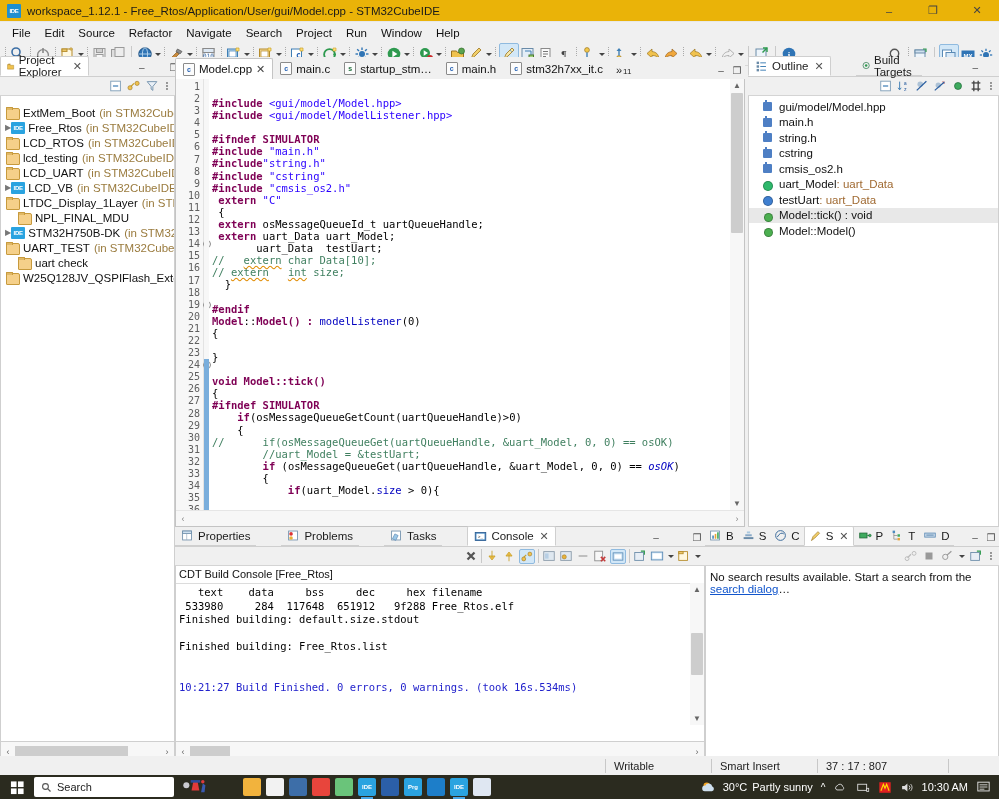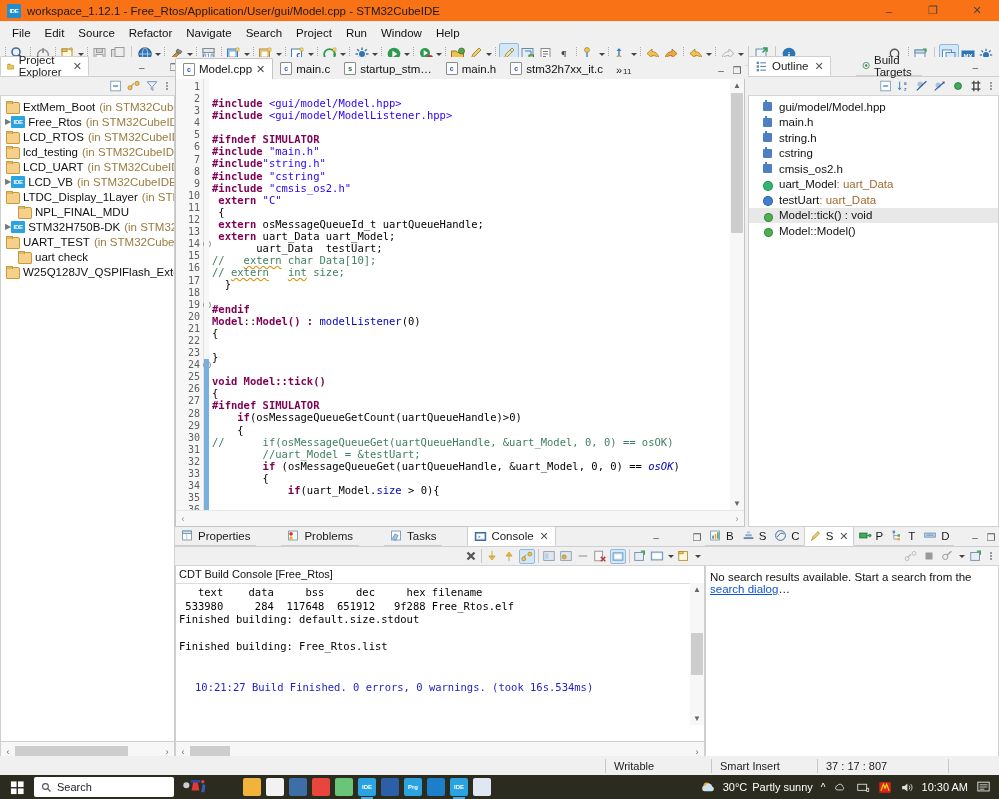--- a/index.html
+++ b/index.html
@@ -9,21 +9,21 @@
     overflow: hidden;
     font-family: "Liberation Sans", sans-serif;
     font-size: 11px;
     background: #f0f0f0;
     -webkit-font-smoothing: antialiased;
   }
   #app { position: relative; width: 999px; height: 799px; background: #f0f0f0; }
 
   
   .titlebar {
-    height: 22px; background: #f97316; display: flex; align-items: center;
+    height: 22px; background: #eab308; display: flex; align-items: center;
     border-bottom: 1px solid #e8e8e8;
   }
   .titlebar .ide-logo {
     width: 14px; height: 14px; margin: 0 6px 0 7px; background: #1f8fcf;
     color: #fff; font-size: 6px; line-height: 14px; text-align: center;
     font-weight: bold; letter-spacing: -0.3px; border-radius: 1px;
   }
   .titlebar .title-text { font-size: 11.5px; color: #1a1a1a; flex: 1; }
   .win-btns { display: flex; height: 22px; }
   .win-btn {
@@ -67,21 +67,21 @@
     font-size: 11.5px; color: #1a1a1a; border-bottom: 1px solid #cfcfcf;
   }
   .vtab.active { background: #ffffff; border: 1px solid #cfcfcf; border-bottom: 1px solid #fff; border-radius: 2px 2px 0 0; }
   .vtab .x { font-size: 11px; color: #555; margin-left: 2px; }
   .vtab-sp { flex: 1; }
   .vmin, .vmax { width: 16px; height: 18px; display: flex; align-items: center; justify-content: center; color: #555; font-size: 10px; }
   .view-toolbar { height: 19px; background: #f0f0f0; display: flex; align-items: center; justify-content: flex-end; padding-right: 4px; gap: 4px; border-bottom: 1px solid #d4d4d4;}
   .view-body { background: #ffffff; overflow: hidden; position: relative; }
 
   
-  .tree { padding-top: 3px; font-size: 11.5px; }
+  .tree { padding-top: 9px; font-size: 11.5px; }
   .trow { display: flex; align-items: center; height: 15px; padding-left: 4px; white-space: nowrap; }
   .twist { width: 12px; text-align: center; color: #777; font-size: 8px; }
   .tfolder {
     width: 15px; height: 12px; margin-right: 3px; position: relative; flex: none;
   }
   .tfolder::before {
     content: ""; position: absolute; left: 1px; top: 1px; width: 12px; height: 10px;
     background: #f5d08a; border: 1px solid #c79a3d; border-radius: 1px 2px 1px 1px;
   }
   .tfolder::after {
@@ -167,21 +167,21 @@
   .o-green::before { background: #2eb86b; }
   .o-blue::before { background: #3f7fd0; }
   .o-sgreen::before { background: #4caf50; width: 7px; height: 7px; left: 3px; top: 4px; }
   .oname { color: #111; }
   .otype { color: #a06a32; }
   .console-title { font-size: 11px; color: #111; padding: 2px 0 1px 3px; }
   .console-text {
     font-family: "DejaVu Sans Mono", monospace; font-size: 10.5px; line-height: 13.6px;
     white-space: pre; padding: 2px 0 0 3px; color: #000;
   }
-  .console-text .blue { color: #2222cc; margin-left: 16px; }
+  .console-text .blue { color: #2222cc; }
 
   
   .search-body { background: #fff; font-size: 11.5px; padding: 5px 4px; color: #111; }
   .search-body a { color: #1155cc; text-decoration: underline; }
 
   
   .statusbar {
     position: absolute; left: 0; right: 0; bottom: 24px; height: 19px;
     background: #f0f0f0; display: flex; align-items: center; font-size: 11px; color: #222;
   }

